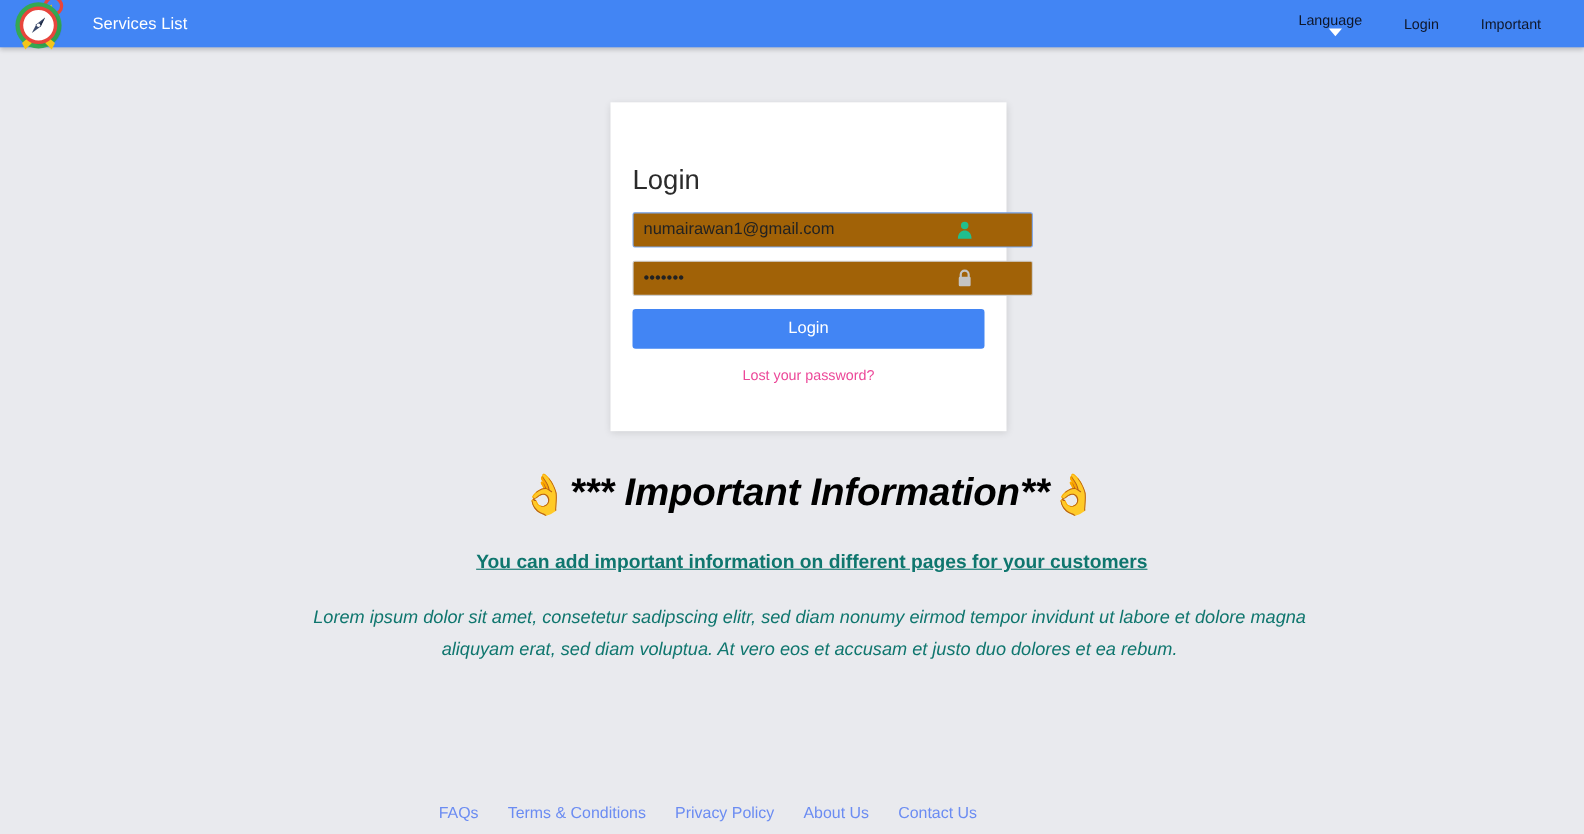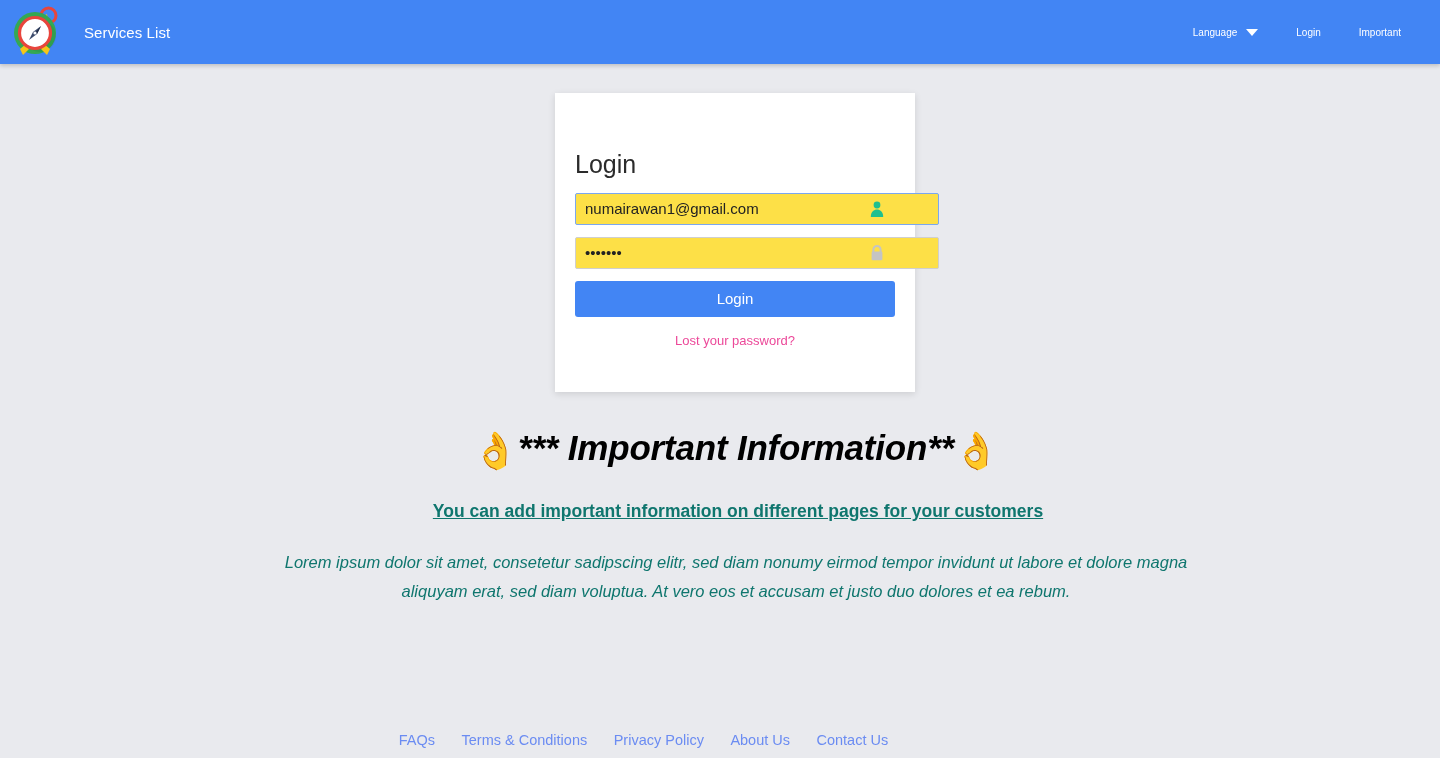--- a/index.html
+++ b/index.html
@@ -13,21 +13,21 @@
     font-family: "Liberation Sans", sans-serif;
     overflow: hidden;
     position: relative;
   }
 
   
   .navbar {
     position: absolute;
     top: 0; left: 0;
     width: 1440px;
-    height: 64px;
+    height: 43px;
     background: #4285f4;
     box-shadow: 0 2px 4px rgba(0,0,0,0.18);
     display: flex;
     align-items: center;
     z-index: 20;
   }
   .brand {
     display: flex;
     align-items: center;
     margin-left: 10px;
@@ -46,27 +46,28 @@
     letter-spacing: 0.1px;
     white-space: nowrap;
   }
   .nav-right {
     margin-left: auto;
     display: flex;
     align-items: center;
     margin-right: 20px;
   }
   .nav-link {
-    color: #ffffff;
-    font-size: 10px;
+    color: #0f172a;
+    font-size: 13px;
     text-decoration: none;
     padding: 0 19px;
     white-space: nowrap;
     display: flex;
     align-items: center;
+    flex-direction: column;
   }
   .caret {
     display: inline-block;
     width: 0; height: 0;
     margin-left: 9px;
     border-left: 6px solid transparent;
     border-right: 6px solid transparent;
     border-top: 7px solid #ffffff;
   }
 
@@ -100,21 +101,21 @@
   .field input {
     width: 364px;
     height: 32px;
     box-sizing: border-box;
     padding: 4px 34px 4px 9px;
     font-size: 15px;
     font-family: "Liberation Sans", sans-serif;
     color: #222;
     border: 1px solid #cfcfcf;
     border-radius: 2px;
-    background: #fde047;
+    background: #a16207;
     outline: none;
   }
   .field input.focused {
     border: 1px solid #7aa7f0;
   }
   .field input::placeholder { color: #b3b3b3; }
   .field-icon {
     position: absolute;
     right: 10px;
     top: 50%;

